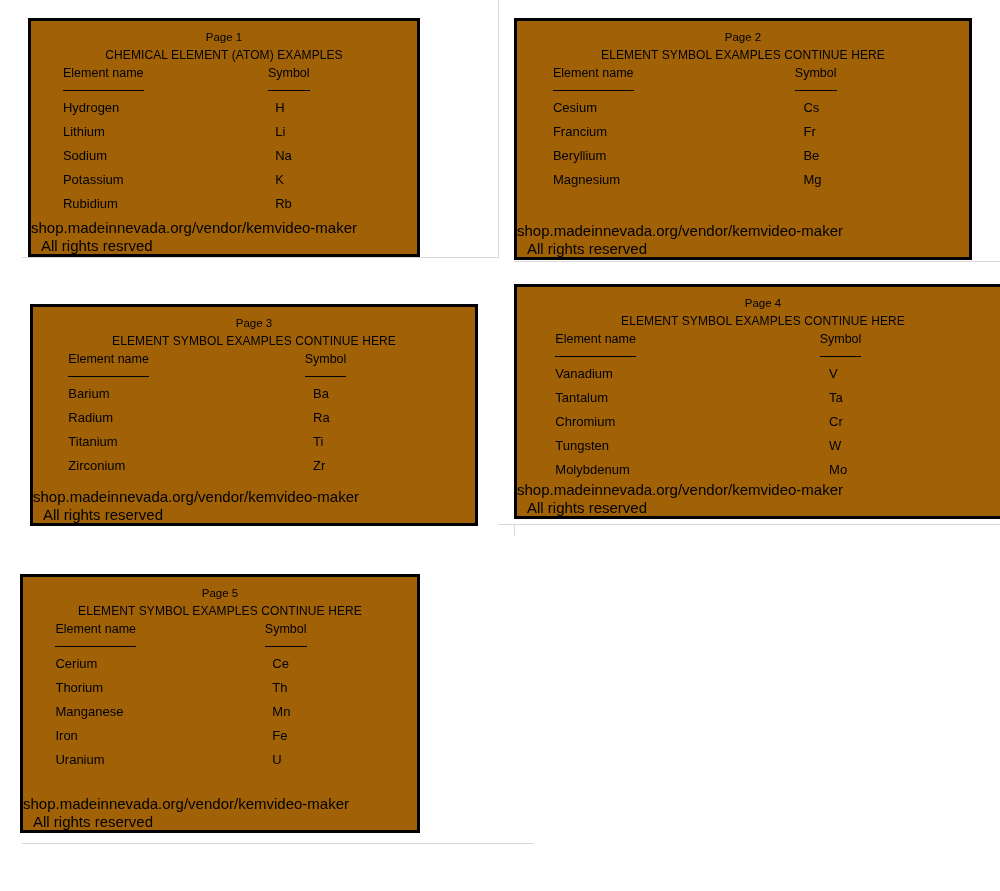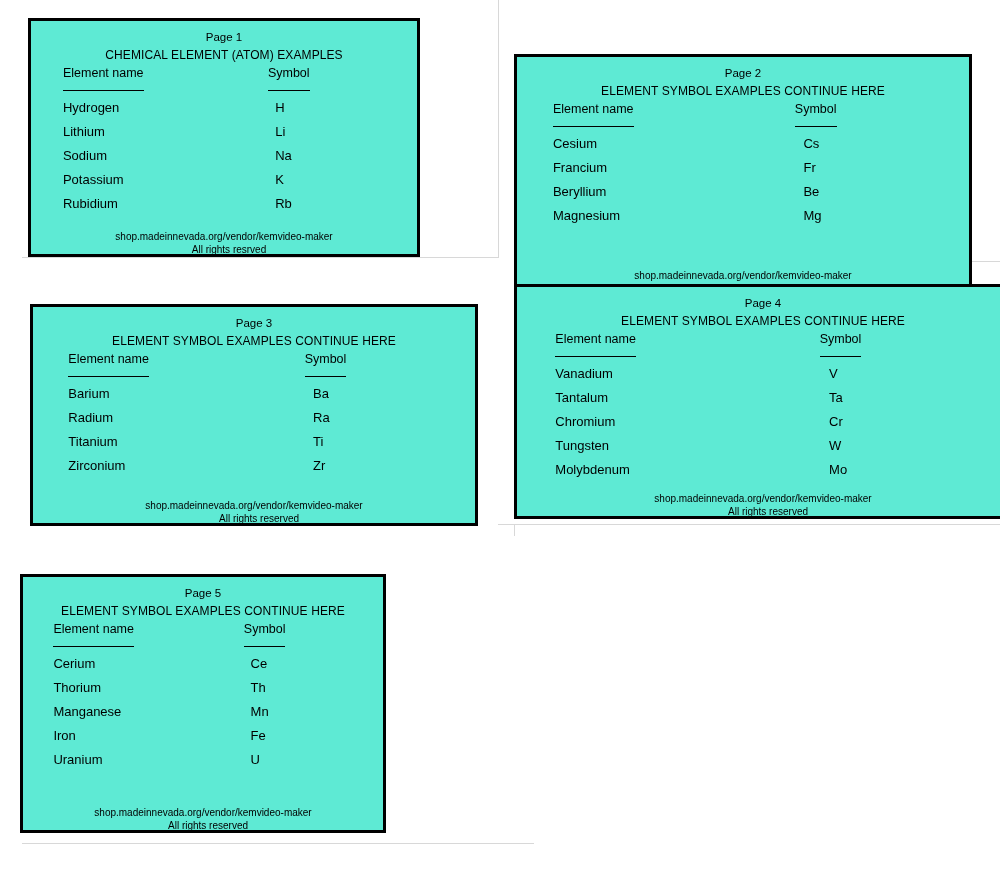--- a/index.html
+++ b/index.html
@@ -13,21 +13,21 @@
   }
 
   #sheet {
     position: relative;
     width: 1000px;
     height: 891px;
   }
 
   .card {
     position: absolute;
-    background: #5eead4;
+    background: #a16207;
     border: 3px solid #000000;
     box-sizing: border-box;
   }
 
   .card-inner {
     position: relative;
     width: 100%;
     height: 100%;
     box-sizing: border-box;
   }
@@ -93,22 +93,22 @@
     width: 48%;
     padding-left: 12%;
     box-sizing: border-box;
   }
 
   .footer {
     position: absolute;
     left: 0;
     right: 0;
     bottom: 8px;
-    text-align: center;
-    font-size: 10px;
+    text-align: left;
+    font-size: 15px;
     line-height: 1.25;
   }
 
   .footer .line2 {
     display: block;
     padding-left: 10px;
   }
 
   
   .rule {
@@ -165,21 +165,21 @@
           <div class="cell-sym">Rb</div>
         </div>
       </div>
       <div class="footer">
         <span>shop.madeinnevada.org/vendor/kemvideo-maker</span>
         <span class="line2">All rights resrved</span>
       </div>
     </div>
   </div>
 
-  <div class="card" style="left:514px; top:18px; width:458px; height:242px;margin-top:36px;">
+  <div class="card" style="left:514px; top:18px; width:458px; height:242px;">
     <div class="card-inner">
       <div class="page-label">Page 2</div>
       <div class="subtitle">ELEMENT SYMBOL EXAMPLES CONTINUE HERE</div>
       <div class="table">
         <div class="thead">
           <div class="col-name"><span class="th">Element name</span></div>
           <div class="col-sym"><span class="th">Symbol</span></div>
         </div>
         <div class="row">
           <div class="cell-name">Cesium</div>
@@ -268,21 +268,21 @@
           <div class="cell-sym">Mo</div>
         </div>
       </div>
       <div class="footer">
         <span>shop.madeinnevada.org/vendor/kemvideo-maker</span>
         <span class="line2">All rights reserved</span>
       </div>
     </div>
   </div>
 
-  <div class="card" style="left:20px; top:574px; width:366px; height:259px;">
+  <div class="card" style="left:20px; top:574px; width:400px; height:259px;">
     <div class="card-inner">
       <div class="page-label">Page 5</div>
       <div class="subtitle">ELEMENT SYMBOL EXAMPLES CONTINUE HERE</div>
       <div class="table">
         <div class="thead">
           <div class="col-name"><span class="th">Element name</span></div>
           <div class="col-sym"><span class="th">Symbol</span></div>
         </div>
         <div class="row">
           <div class="cell-name">Cerium</div>

